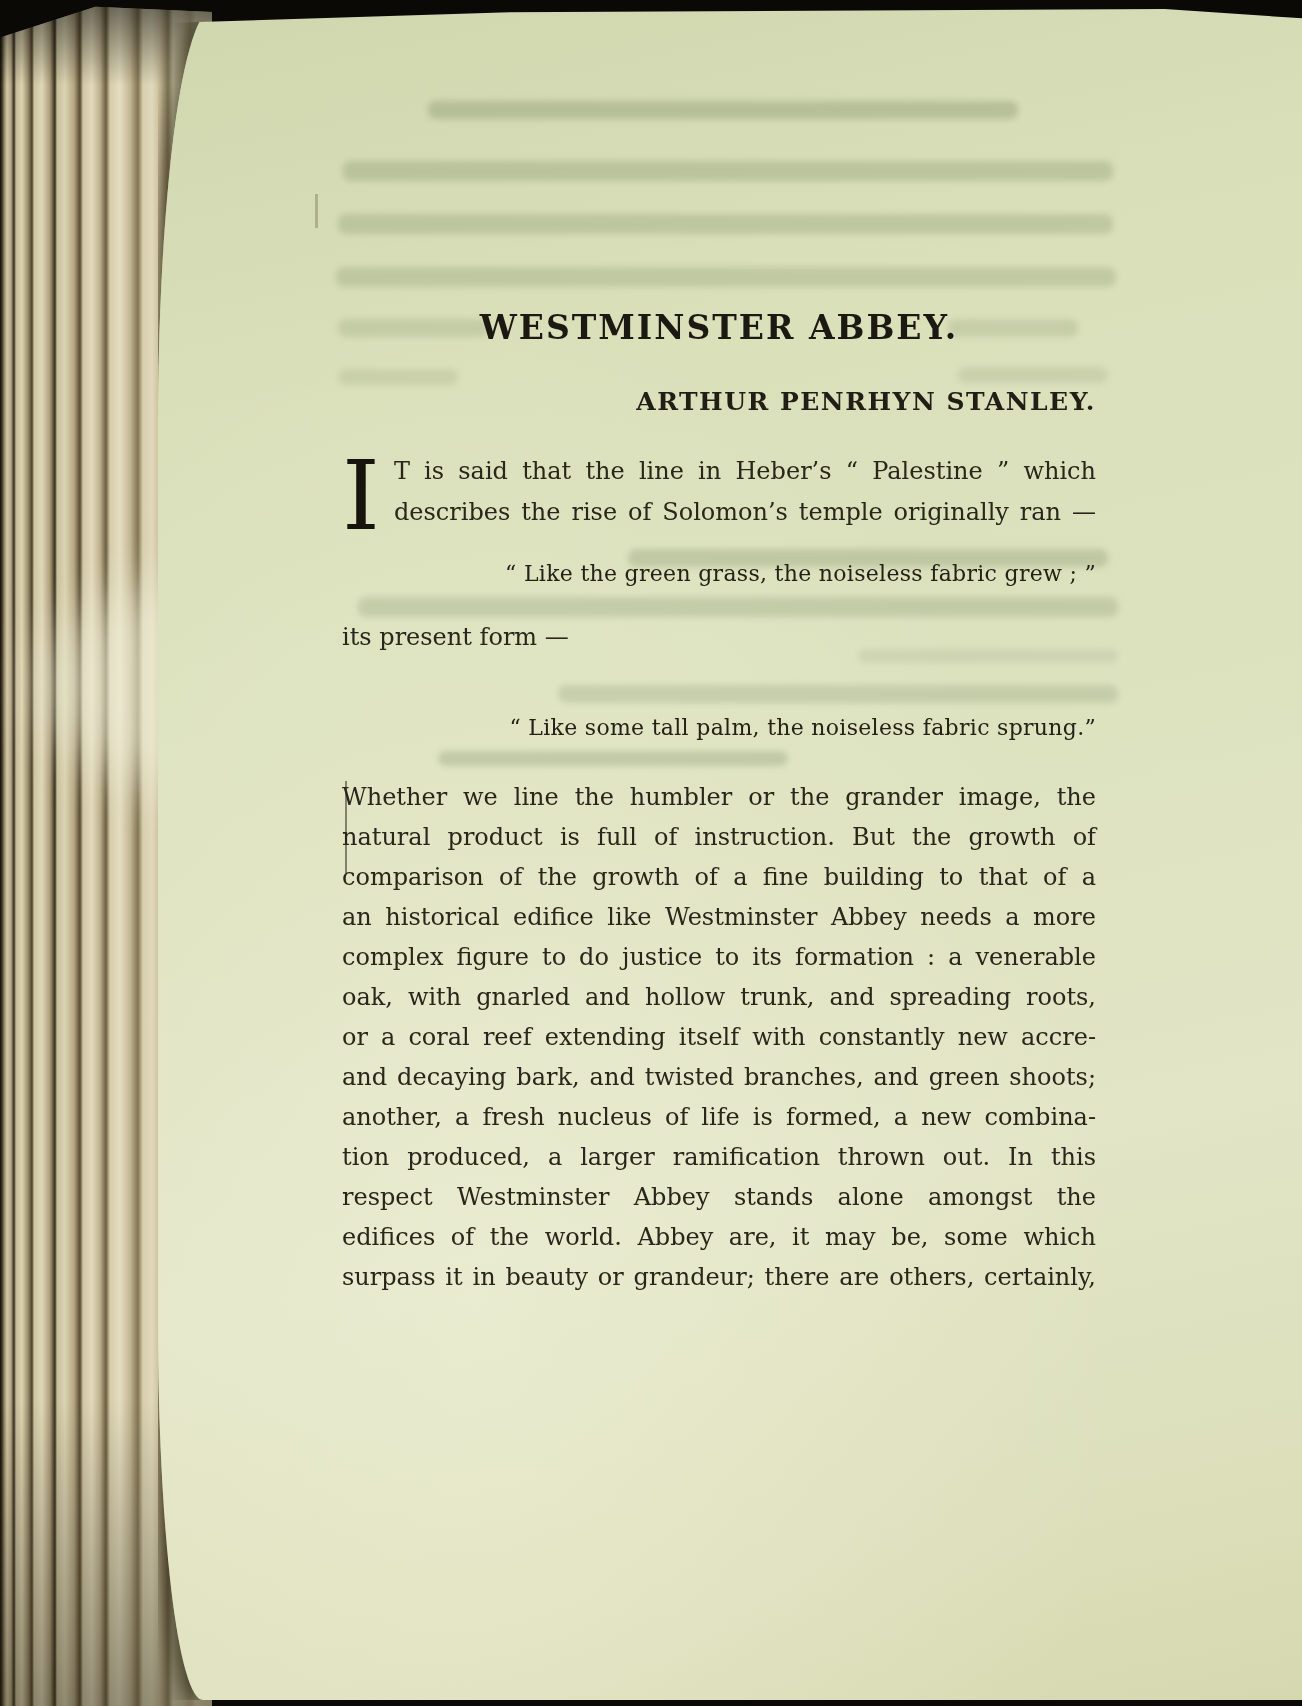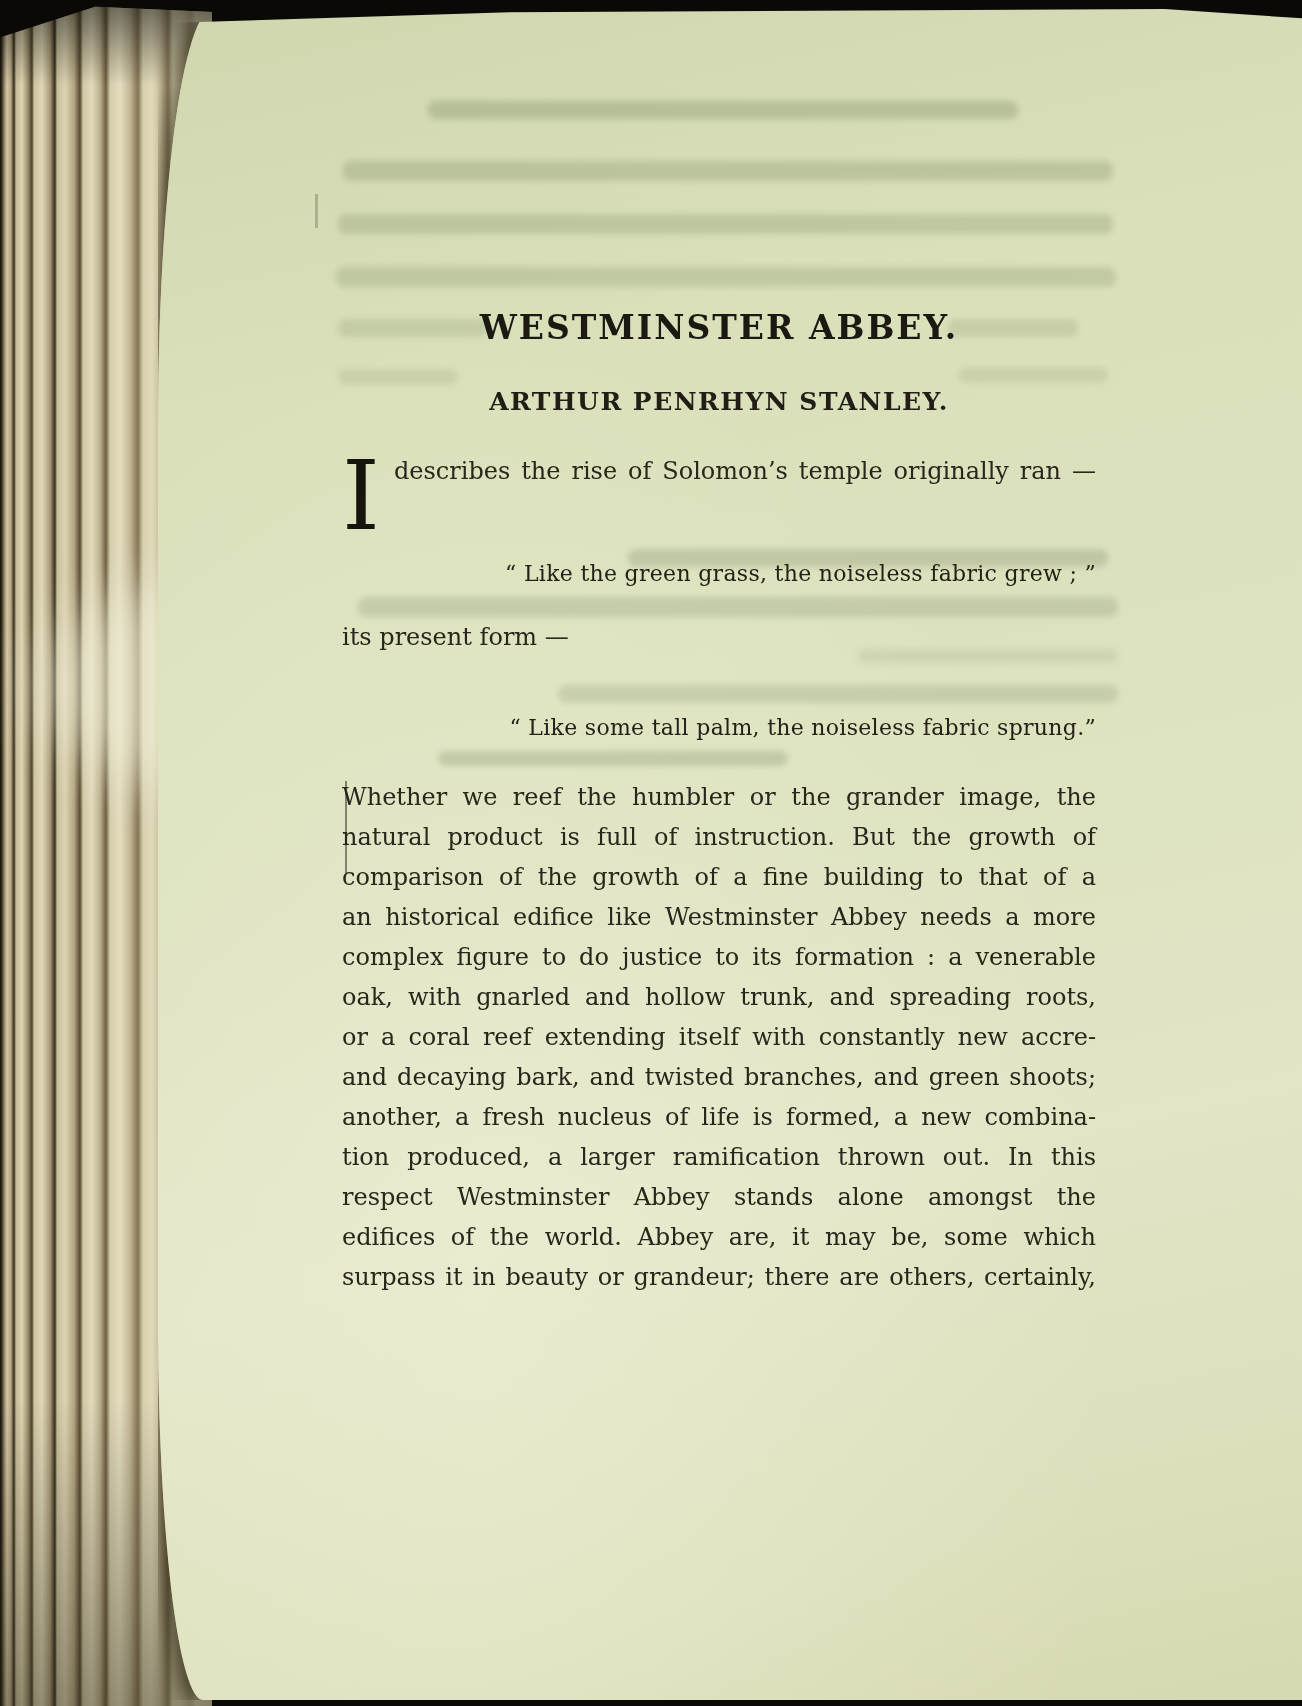--- a/index.html
+++ b/index.html
@@ -41,21 +41,21 @@
     pointer-events:none;
   }
   .artifact{position:absolute;background:rgba(35,32,20,.5);filter:blur(.4px);}
   .content{position:absolute;left:180px;top:0;width:762px;height:100%;color:var(--ink,#2a261b);}
   .content > div, .content > h1, .content > h2{position:absolute;left:0;right:0;margin:4px;}
   .title{
     top:295px;text-align:center;font-size:33px;font-weight:bold;letter-spacing:2px;
     color:#1c1912;
   }
   .author{
-    top:374px;text-align:center;font-size:25px;font-weight:bold;letter-spacing:1.5px;
+    top:374px;text-align:right;font-size:25px;font-weight:bold;letter-spacing:1.5px;
     color:#221e15;
   }
   .para{font-size:24px;line-height:41px;}
   .intro{top:438px;}
   .mid{top:604px;}
   .body-para{top:764px;line-height:40px;}
   .line{text-align:justify;white-space:normal;}
   .line.j{text-align-last:justify;}
   .dropcap{
     float:left;font-size:96px;line-height:78px;padding:6px 14px 0 0;
@@ -93,33 +93,34 @@
     <div class="artifact" style="left:157px;top:185px;width:3px;height:34px;opacity:.45;"></div>
 
     <div class="content">
 
       <h1 class="title">WESTMINSTER ABBEY.</h1>
 
       <h2 class="author">ARTHUR PENRHYN STANLEY.</h2>
 
       <div class="para intro">
         <span class="dropcap">I</span>
+      <div class="line j">T is said that the line in Heber’s “ Palestine ” which</div>
           <div class="line j">describes the rise of Solomon’s temple originally ran —</div>
         </div>
 
       <div class="quote quote1">“ Like the green grass, the noiseless fabric grew ; ”</div>
 
       <div class="para mid">
           <div class="line">its present form —</div>
         </div>
 
       <div class="quote quote2">“ Like some tall palm, the noiseless fabric sprung.”</div>
 
       <div class="para body-para">
-          <div class="line j">Whether we reef the humbler or the grander image, the</div>
+          <div class="line j">Whether we line the humbler or the grander image, the</div>
           <div class="line j">natural product is full of instruction.  But the growth of</div>
           <div class="line j">comparison of the growth of a fine building to that of a</div>
           <div class="line j">an historical edifice like Westminster Abbey needs a more</div>
           <div class="line j">complex figure to do justice to its formation :  a venerable</div>
           <div class="line j">oak, with gnarled and hollow trunk, and spreading roots,</div>
           <div class="line j">or a coral reef extending itself with constantly new accre-</div>
           <div class="line j">and decaying bark, and twisted branches, and green shoots;</div>
           <div class="line j">another, a fresh nucleus of life is formed, a new combina-</div>
           <div class="line j">tion produced, a larger ramification thrown out.  In this</div>
           <div class="line j">respect Westminster Abbey stands alone amongst the</div>

